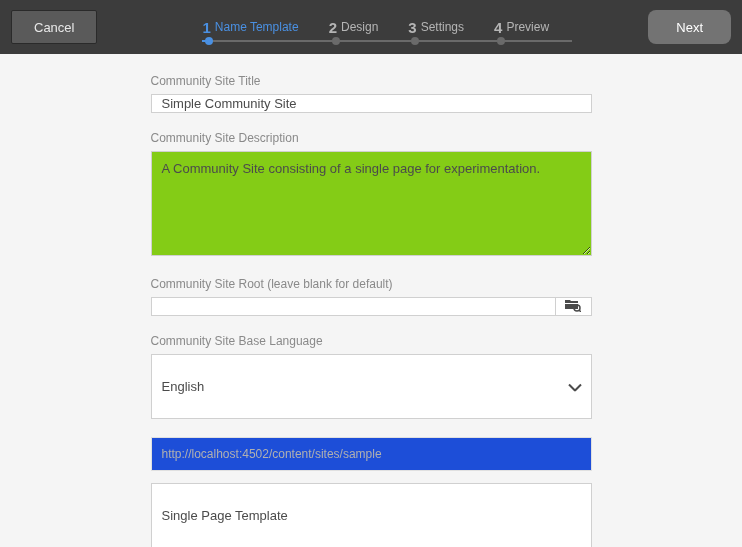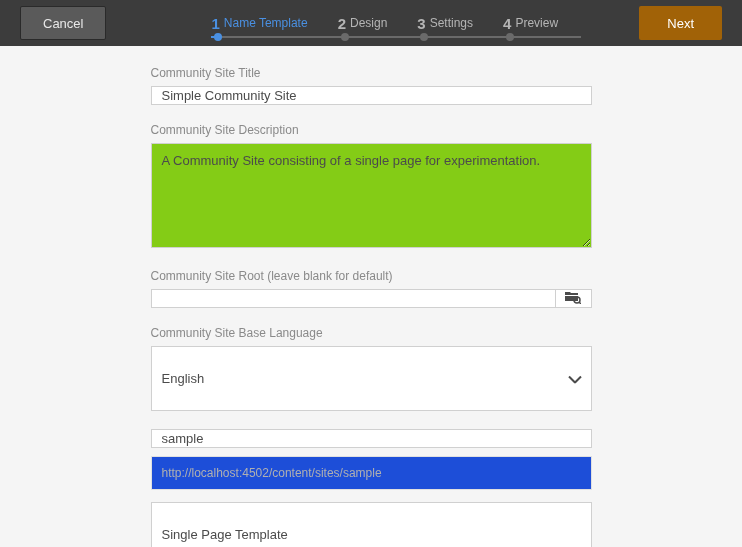--- a/index.html
+++ b/index.html
@@ -4,44 +4,44 @@
   <style>
     * { box-sizing: border-box; margin: 0; padding: 0; }
     body {
       font-family: -apple-system, BlinkMacSystemFont, "Segoe UI", Arial, sans-serif;
       background: #f5f5f5;
       font-size: 13px;
       color: #4b4b4b;
     }
     .header {
       background: #3c3c3c;
-      height: 46px;
-      display: flex;
-      align-items: center;
-      padding: 0 20px;
+      height: 54px;
+      display: flex;
+      align-items: center;
+      padding: 0 11px;
     }
     .cancel-btn {
       background: #5a5a5a;
       color: #e8e8e8;
       border: 1px solid #2a2a2a;
       height: 34px;
       padding: 0 22px;
       font-size: 13px;
       cursor: pointer;
       border-radius: 2px;
     }
     .next-btn {
-      background: #a16207;
+      background: #737373;
       color: #fff;
       border: none;
       height: 34px;
       padding: 0 28px;
       font-size: 13px;
       cursor: pointer;
-      border-radius: 2px;
+      border-radius: 8px;
       margin-left: auto;
       font-weight: 500;
     }
     .stepper {
       display: flex;
       align-items: center;
       margin-left: 105px;
       position: relative;
     }
     .step {
@@ -241,21 +241,20 @@
     <select class="select-input">
       <option>English</option>
     </select>
     <span class="select-chevron">
       <svg width="14" height="8" viewBox="0 0 14 8">
           <path d="M1 1 L7 7 L13 1" fill="none" stroke="currentColor" stroke-width="2"></path>
         </svg>
     </span>
   </div>
   
-  <input type="text" class="text-input" style="margin-bottom: 8px;" value="sample">
   
   <div class="url-display">http://localhost:4502/content/sites/sample</div>
   
   <div class="select-wrap">
     <select class="select-input">
       <option>Single Page Template</option>
     </select>
     
   </div>
   

